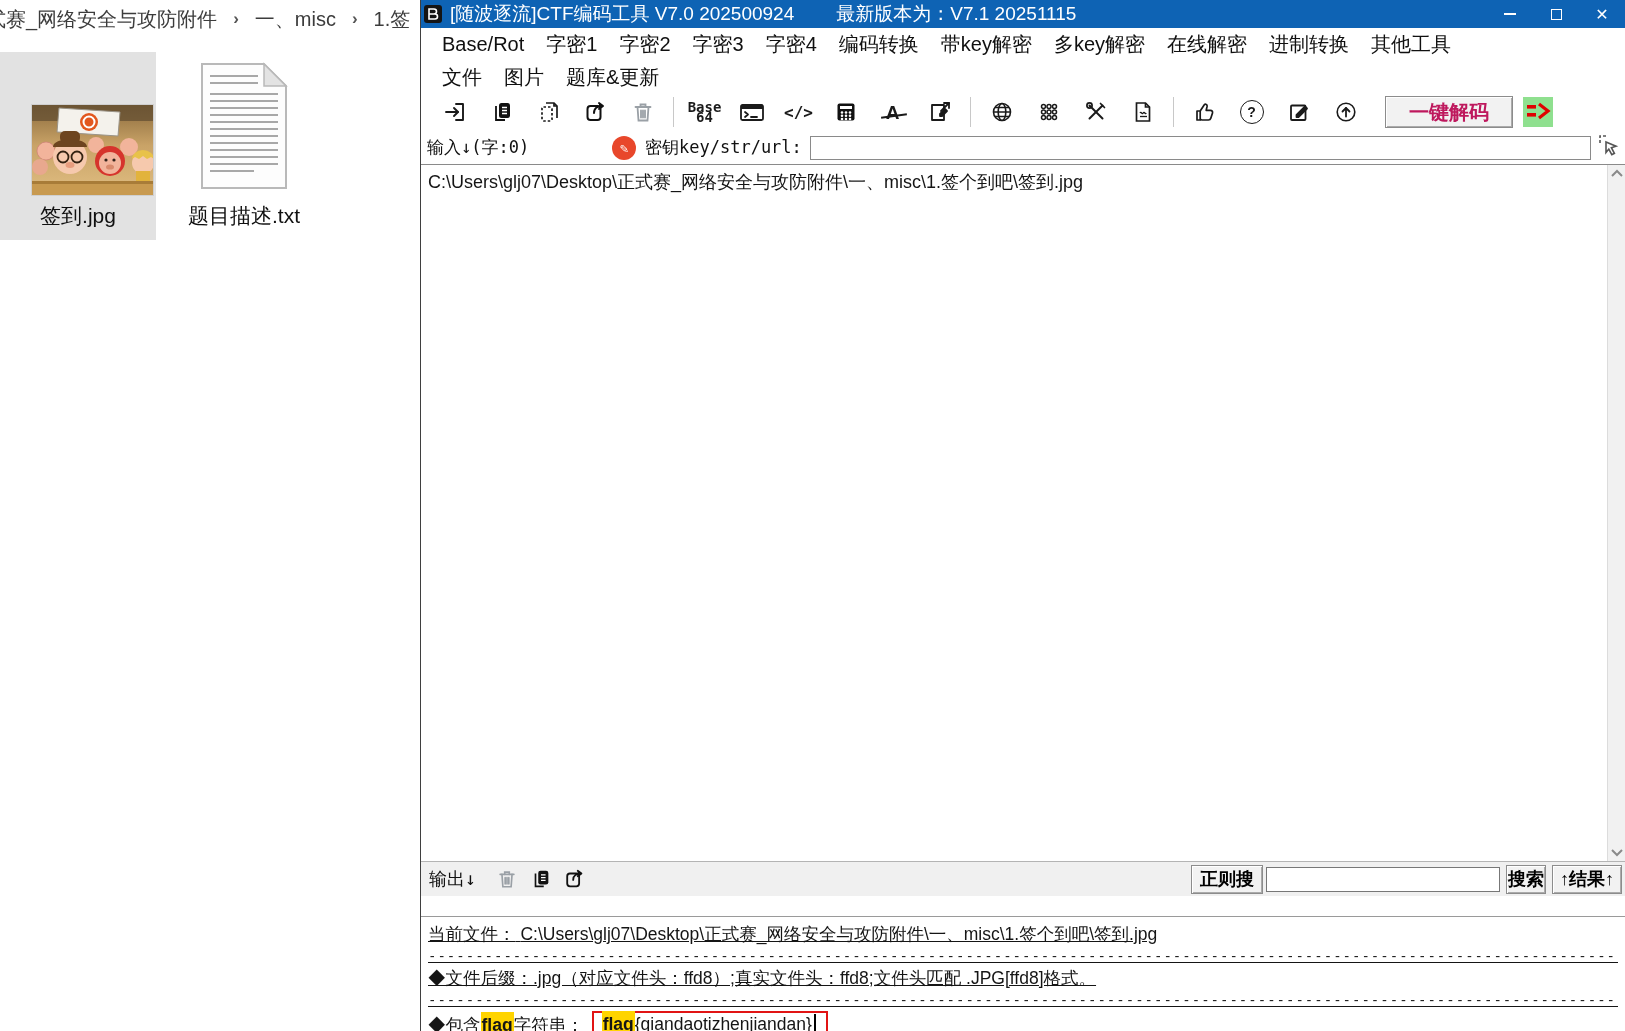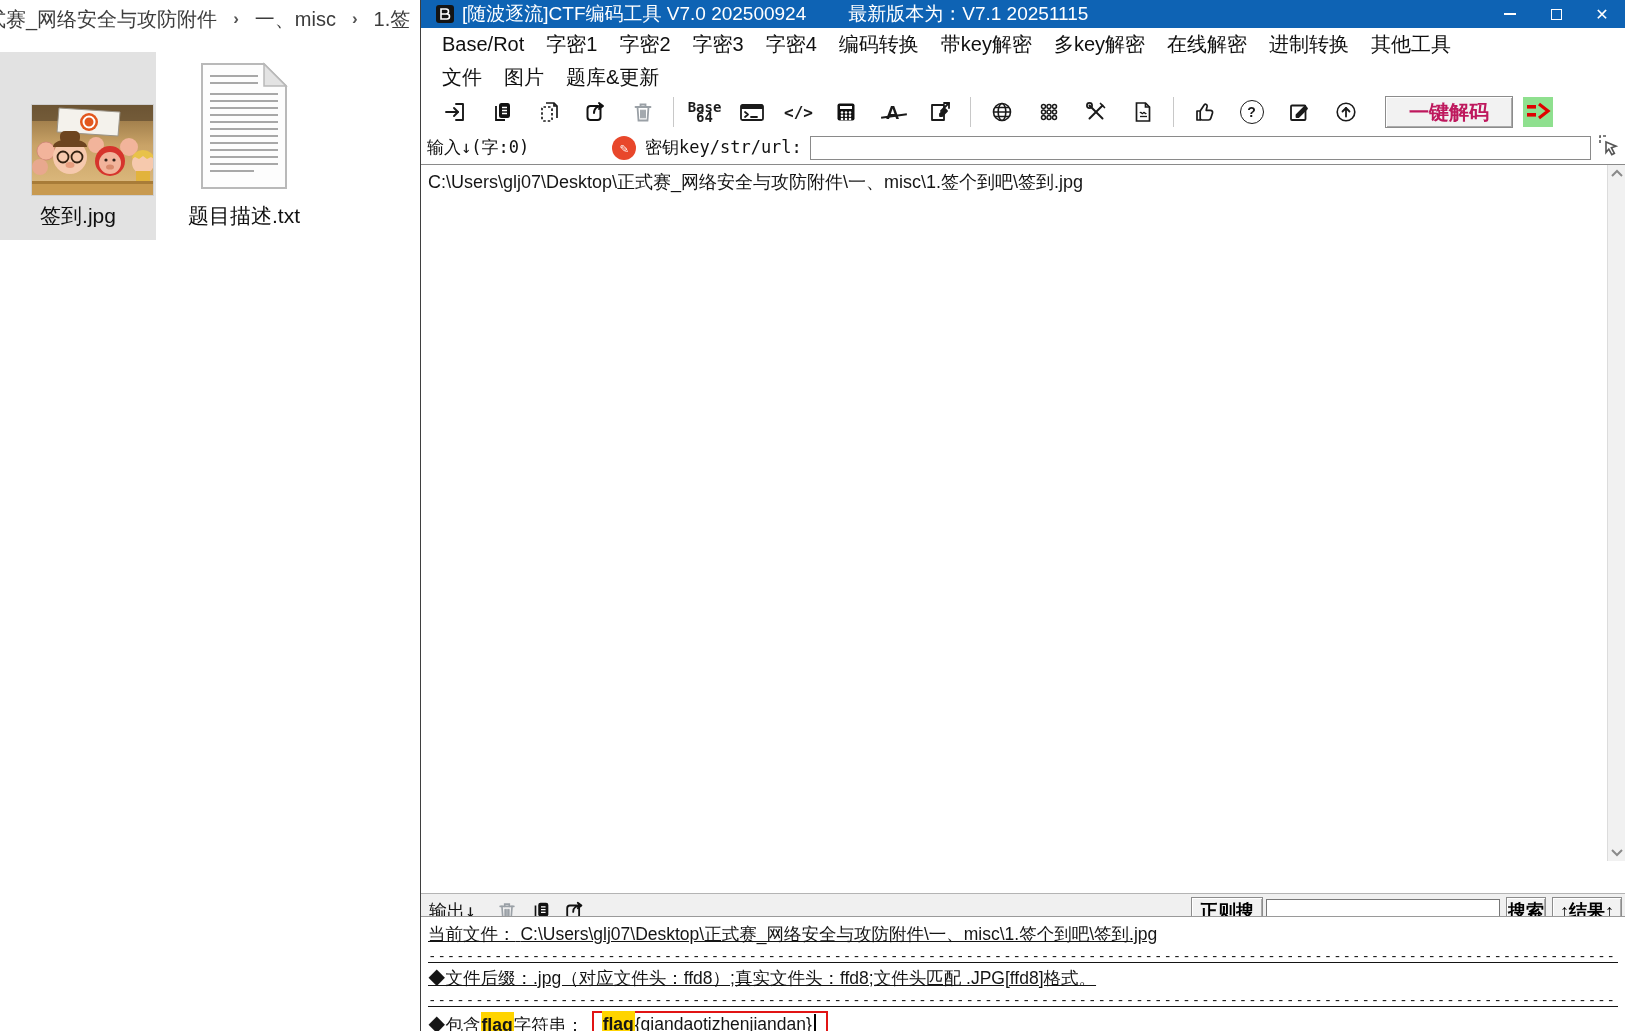--- a/index.html
+++ b/index.html
@@ -15,21 +15,21 @@
   .tile-signin{left:0;width:156px;background:#e2e2e2;}
   .tile-txt{left:168px;width:152px;}
   .thumb-wrap{position:absolute;left:32px;top:53px;width:121px;height:90px;overflow:hidden;
               box-shadow:0 0 0 1px #cfcfcf;}
   .docicon-wrap{position:absolute;left:30px;top:10px;width:92px;height:128px;}
   .tile-label{position:absolute;left:0;right:0;top:150px;font-size:21px;color:#101010;}
   
   .ctf{position:absolute;left:420px;top:0;width:1205px;height:1031px;background:#fff;
        border-left:1px solid #3f3f3f;box-sizing:border-box;}
   .titlebar{position:absolute;left:0;top:0;right:0;height:28px;background:#0e63b4;color:#fff;
-            display:flex;align-items:center;padding-left:15px;font-size:19px;white-space:nowrap;overflow:hidden;}
+            display:flex;align-items:center;padding-left:3px;font-size:19px;white-space:nowrap;overflow:hidden;}
   .app-icon{width:18px;height:18px;margin-right:8px;flex:0 0 auto;}
   .title-text{letter-spacing:0;}
   .title-version{margin-left:42px;}
   .win-controls{margin-left:auto;display:flex;align-items:center;height:100%;}
   .win-btn{width:46px;height:100%;display:flex;align-items:center;justify-content:center;color:#fff;}
   .glyph-min{display:block;width:12px;border-top:2px solid #fff;}
   .glyph-max{display:block;width:11px;height:11px;border:1.5px solid #fff;box-sizing:border-box;}
   .glyph-close{font-size:16px;}
   .menubar{position:absolute;left:0;right:0;display:flex;align-items:center;padding:0 10px;
            font-size:20px;color:#101010;background:#fff;}
@@ -62,21 +62,21 @@
   .key-label{margin-left:9px;flex:0 0 auto;}
   .key-input{flex:1;height:24px;margin:0 6px 0 8px;border:1px solid #8a8a8a;background:#fff;
              font-family:"DejaVu Sans Mono",monospace;font-size:15px;padding:0 4px;box-sizing:border-box;}
   .cursor-ic{flex:0 0 26px;margin-right:2px;}
   .main-area{position:absolute;left:0;right:0;top:164px;height:697px;display:flex;
              border-top:1px solid #8a8a8a;box-sizing:border-box;background:#fff;}
   .editor{flex:1;padding:5px 7px;font-size:18px;color:#151515;white-space:nowrap;overflow:hidden;}
   .vscroll{flex:0 0 18px;background:#f1f1f1;border-left:1px solid #dcdcdc;display:flex;
            flex-direction:column;justify-content:space-between;align-items:center;padding:4px 0;box-sizing:border-box;}
   .outbar{position:absolute;left:0;right:0;top:861px;height:35px;background:#f0f0f0;border-top:1px solid #b4b4b4;
-          display:flex;align-items:center;padding:0 3px 0 8px;box-sizing:border-box;margin-top:32px;}
+          display:flex;align-items:center;padding:0 3px 0 8px;box-sizing:border-box;}
   .out-label{font-family:"DejaVu Sans Mono",monospace;font-size:18px;color:#111;margin-right:14px;}
   .obtn{height:29px;background:#f2f2f2;border:1px solid #8c8c8c;display:flex;align-items:center;
         justify-content:center;font-size:18px;color:#000;
         box-shadow:inset 1px 1px 0 #ffffff,inset -1px -1px 0 #ababab;box-sizing:border-box;font-weight:bold;}
   .regex-btn{padding:0 8px;margin-right:3px;}
   .search-input{width:234px;height:25px;border:1px solid #777;background:#fff;margin-right:6px;
                 font-size:15px;padding:0 4px;box-sizing:border-box;}
   .search-btn{width:40px;margin-right:6px;text-align:right;}
   .results-btn{padding:0 7px;}
   .oi{width:34px;height:28px;display:flex;align-items:center;justify-content:center;flex:0 0 auto;}

